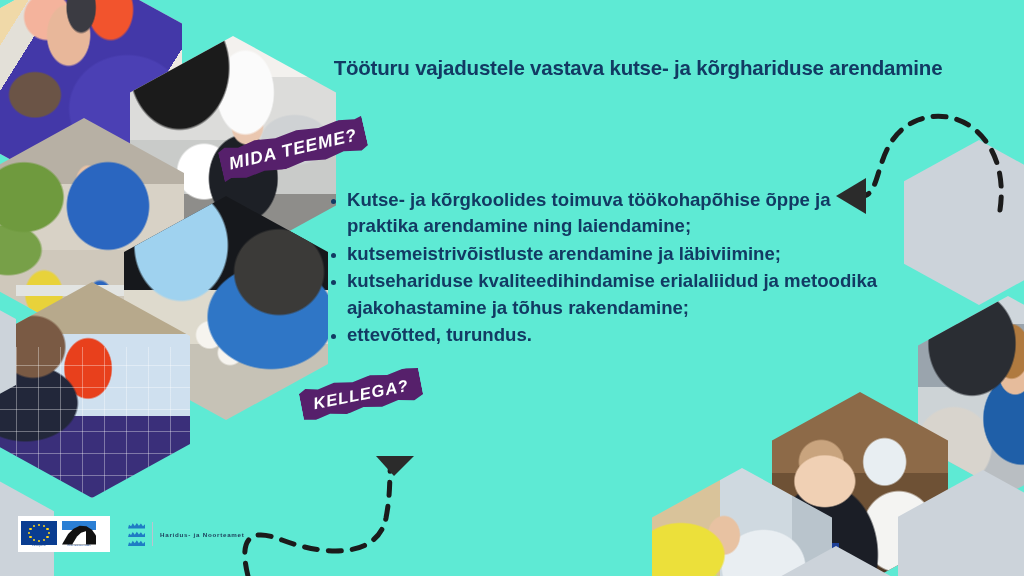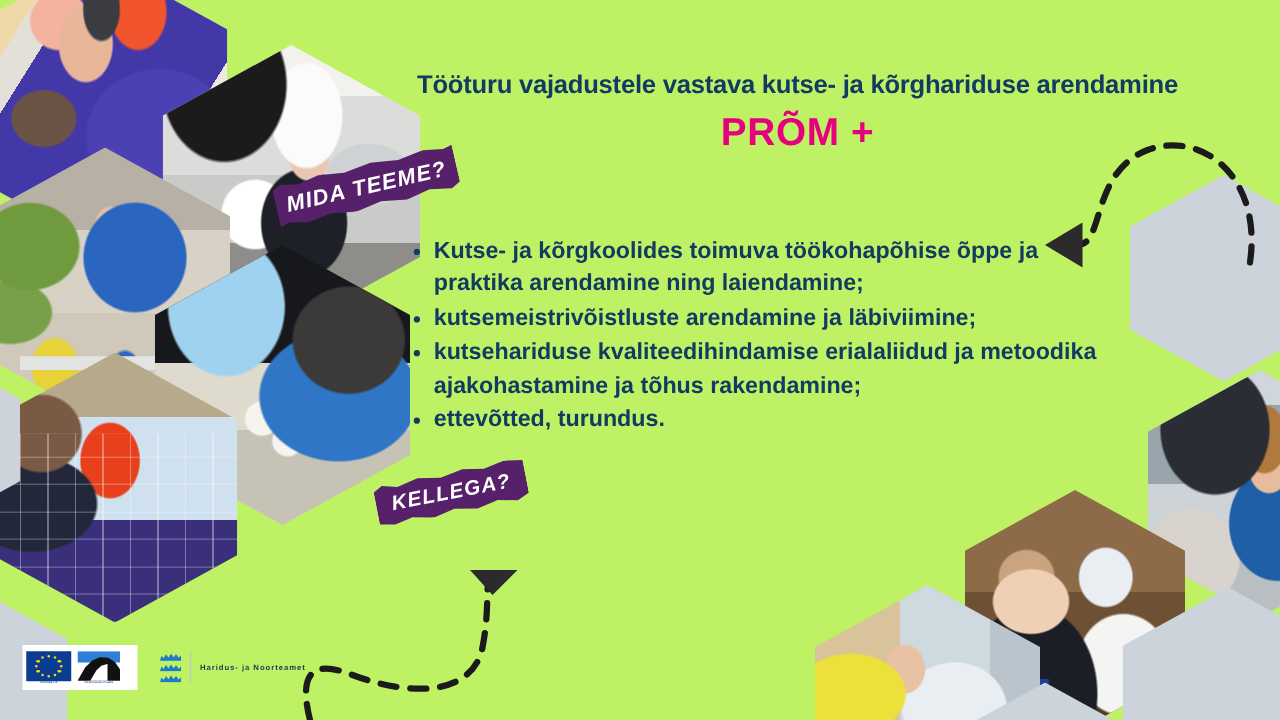--- a/index.html
+++ b/index.html
@@ -2,21 +2,21 @@
 <html><head>
 <meta charset="utf-8">
 <style>
   html,body{margin:0;padding:0;}
   body{
     width:1024px;height:576px;overflow:hidden;
     background:#fbf7f0;
     font-family:"Liberation Sans",sans-serif;
     position:relative;
   }
-  #slide{position:absolute;inset:0;background:#bef264;overflow:hidden;}
+  #slide{position:absolute;inset:0;background:#5eead4;overflow:hidden;}
 
   
   .hex{
     position:absolute;
     clip-path:polygon(50% 0%,100% 25%,100% 75%,50% 100%,0% 75%,0% 25%);
     overflow:hidden;
   }
   .hex .ph{position:absolute;inset:0;}
   .hex-gray{background:#ccd3da;}
 
@@ -242,21 +242,20 @@
       <path d="M1000 210 C 1010 140, 960 104, 918 120 C 872 138, 884 196, 862 196" fill="none" stroke="#1b1b1b" stroke-width="5" stroke-dasharray="13 11" stroke-linecap="round"></path>
       <polygon points="866,178 836,196 866,214" fill="#2b2b2b"></polygon>
     </g>
     <g>
       <path d="M248 576 C 238 536, 252 528, 282 540 C 330 558, 378 556, 386 518 C 392 486, 388 472, 392 460" fill="none" stroke="#1b1b1b" stroke-width="5" stroke-dasharray="13 11" stroke-linecap="round"></path>
       <polygon points="394,476 414,456 376,456" fill="#2b2b2b"></polygon>
     </g>
   </svg>
 
   <div class="title">Tööturu vajadustele vastava kutse- ja kõrghariduse arendamine</div>
-  <div class="brand">PRÕM +</div>
 
   <div class="badge" id="badge-mida">
     <span>MIDA TEEME?</span>
   </div>
 
   <ul class="blist" id="main-list">
     <li>Kutse- ja kõrgkoolides toimuva töökohapõhise õppe ja praktika arendamine ning laiendamine;</li>
     <li>kutsemeistrivõistluste arendamine ja läbiviimine;</li>
     <li>kutsehariduse kvaliteedihindamise erialaliidud ja metoodika ajakohastamine ja tõhus rakendamine;</li>
     <li>ettevõtted, turundus.</li>

